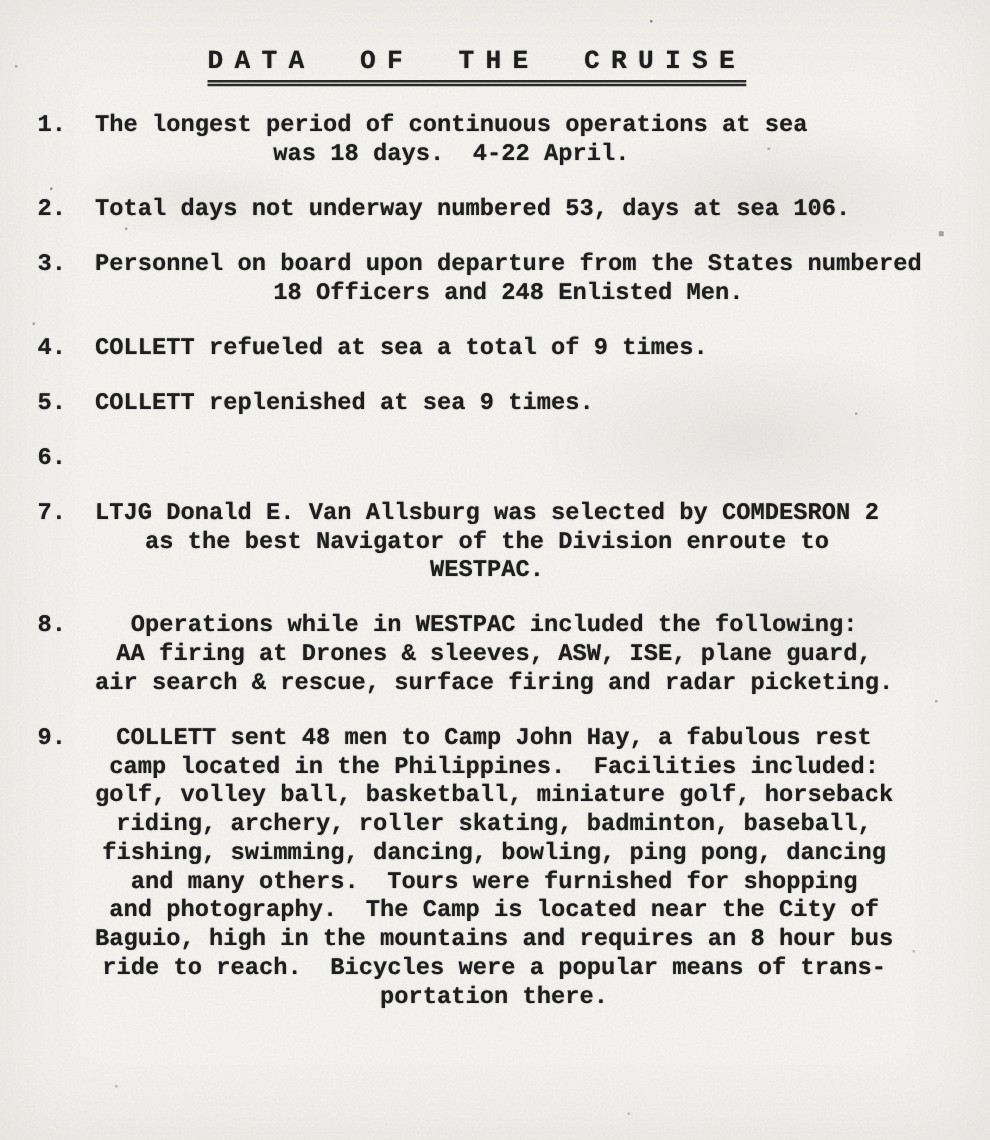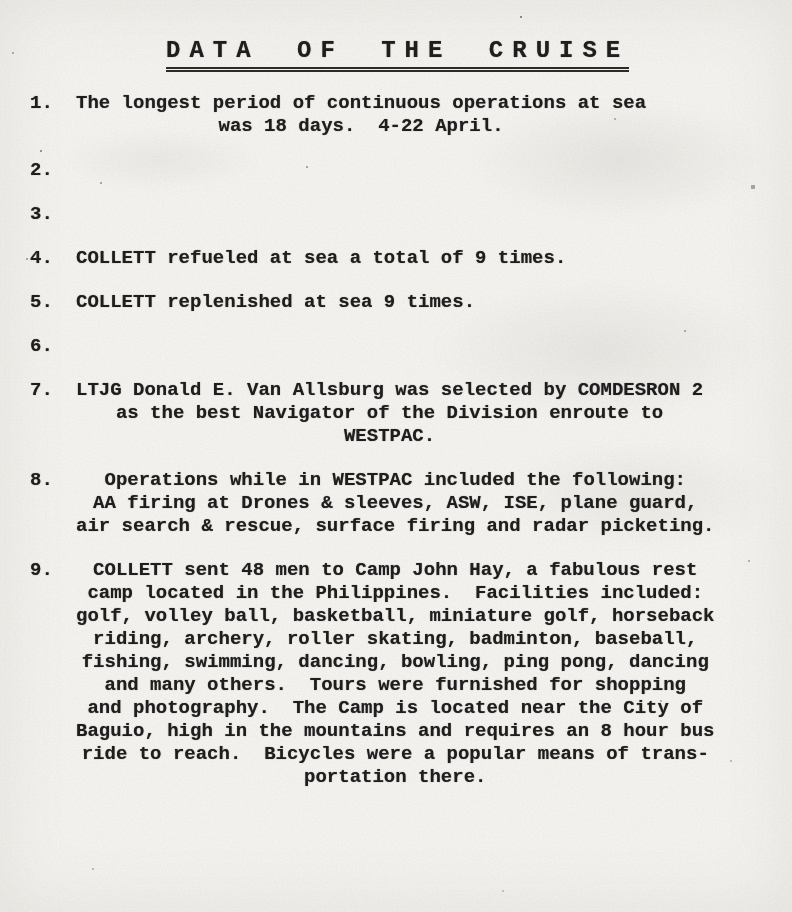--- a/index.html
+++ b/index.html
@@ -62,21 +62,21 @@
       730px 760px 0 0 rgba(85,85,85,0.35),
       12px 52px 0 0 rgba(75,75,75,0.4);
   }
   .title-row {
     margin: 0 0 20px 0;
     position: relative;
   }
   .doc-title {
     display: inline-block;
     margin: 0 0 0 136px;
-    font-size: 24px;
+    font-size: 21px;
     font-weight: 700;
     letter-spacing: 9px;
     word-spacing: 14px;
     line-height: 1.1;
     padding-bottom: 3px;
     border-bottom: 5px double #2b2b2b;
     text-shadow: 0 0 1px rgba(30,30,30,0.65);
     white-space: nowrap;
   }
   .items {
@@ -128,23 +128,26 @@
   </div>
 
   <ol class="items">
       <li class="item">
         <span class="num">1.</span>
         <span class="txt">The longest period of continuous operations at sea
 was 18 days.  4-22 April.</span>
       </li>
       <li class="item">
         <span class="num">2.</span>
+        <span class="txt">Total days not underway numbered 53, days at sea 106.</span>
       </li>
       <li class="item">
         <span class="num">3.</span>
+        <span class="txt">Personnel on board upon departure from the States numbered
+18 Officers and 248 Enlisted Men.</span>
       </li>
       <li class="item">
         <span class="num">4.</span>
         <span class="txt">COLLETT refueled at sea a total of 9 times.</span>
       </li>
       <li class="item">
         <span class="num">5.</span>
         <span class="txt">COLLETT replenished at sea 9 times.</span>
       </li>
       <li class="item">

